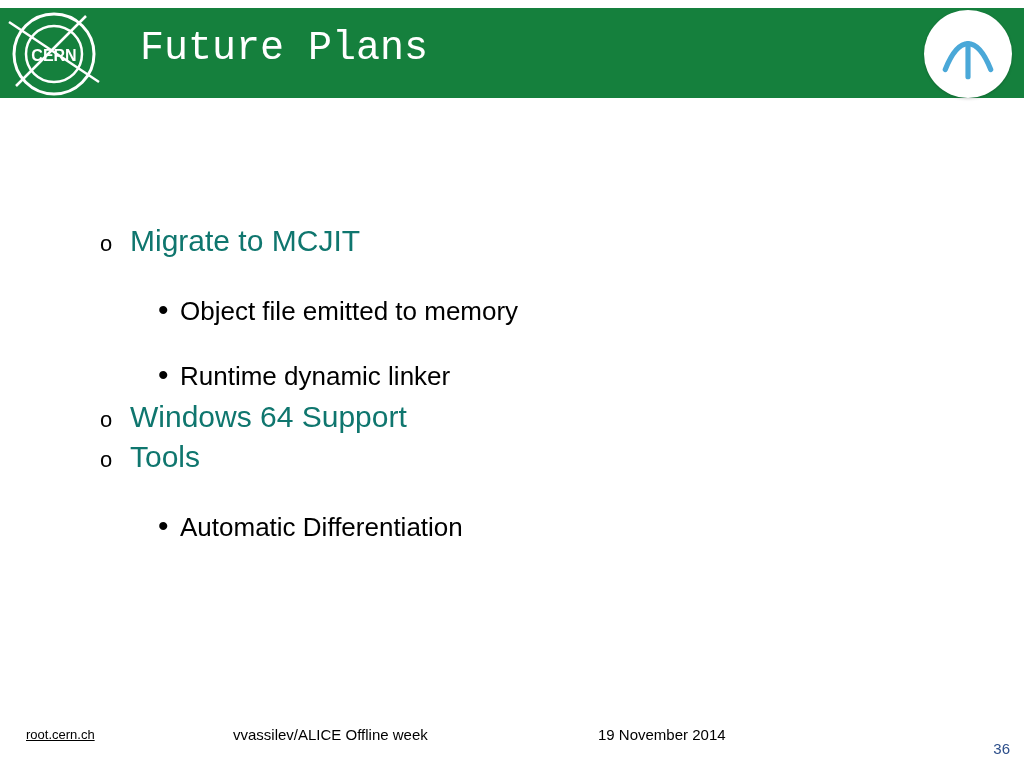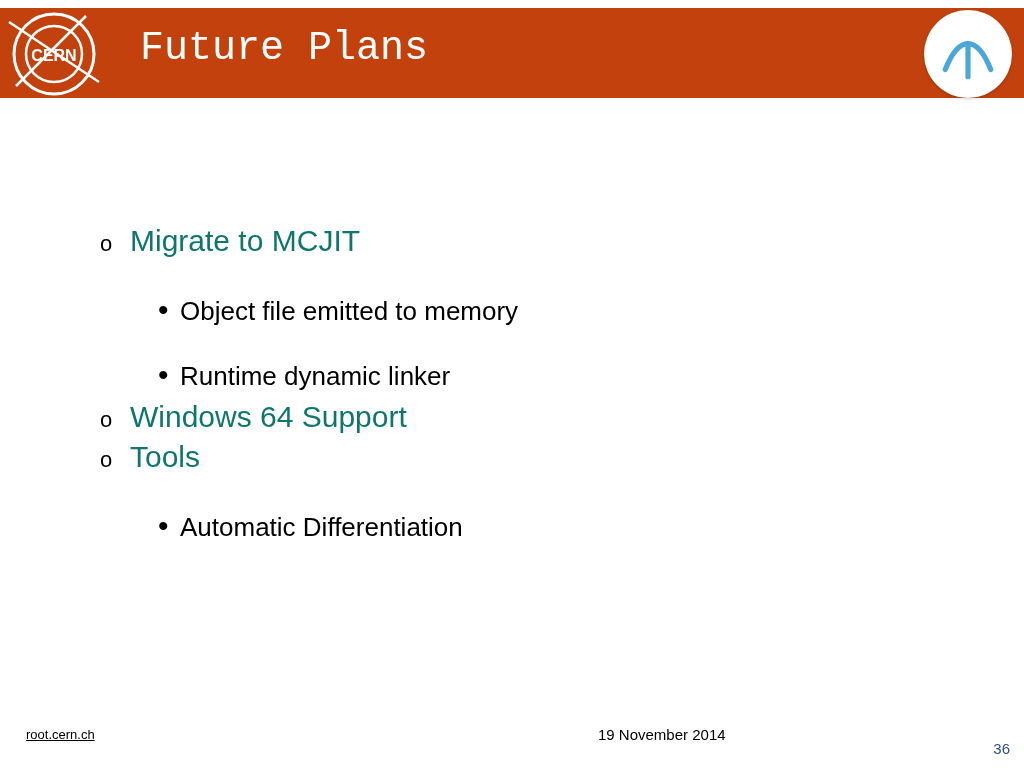--- a/index.html
+++ b/index.html
@@ -10,21 +10,21 @@
     font-family: Arial, Helvetica, sans-serif;
     position: relative;
     overflow: hidden;
   }
   .header {
     position: absolute;
     top: 8px;
     left: 0;
     width: 100%;
     height: 90px;
-    background: #c2410c;
+    background: #15803d;
     display: flex;
     align-items: center;
   }
   .cern-logo {
     position: absolute;
     left: 0px;
     top: -4px;
     width: 108px;
     height: 100px;
   }
@@ -171,15 +171,16 @@
     <span class="o-text">Tools</span>
   </div>
   <div class="dot-item">
     <span class="dot-marker">•</span>
     <span class="dot-text">Automatic Differentiation</span>
   </div>
 </div>
 
 <div class="footer">
   <span class="footer-left">root.cern.ch</span>
+  <span class="footer-center">vvassilev/ALICE Offline week</span>
   <span class="footer-date">19 November 2014</span>
   <span class="footer-page">36</span>
 </div>
 
 </body></html>

